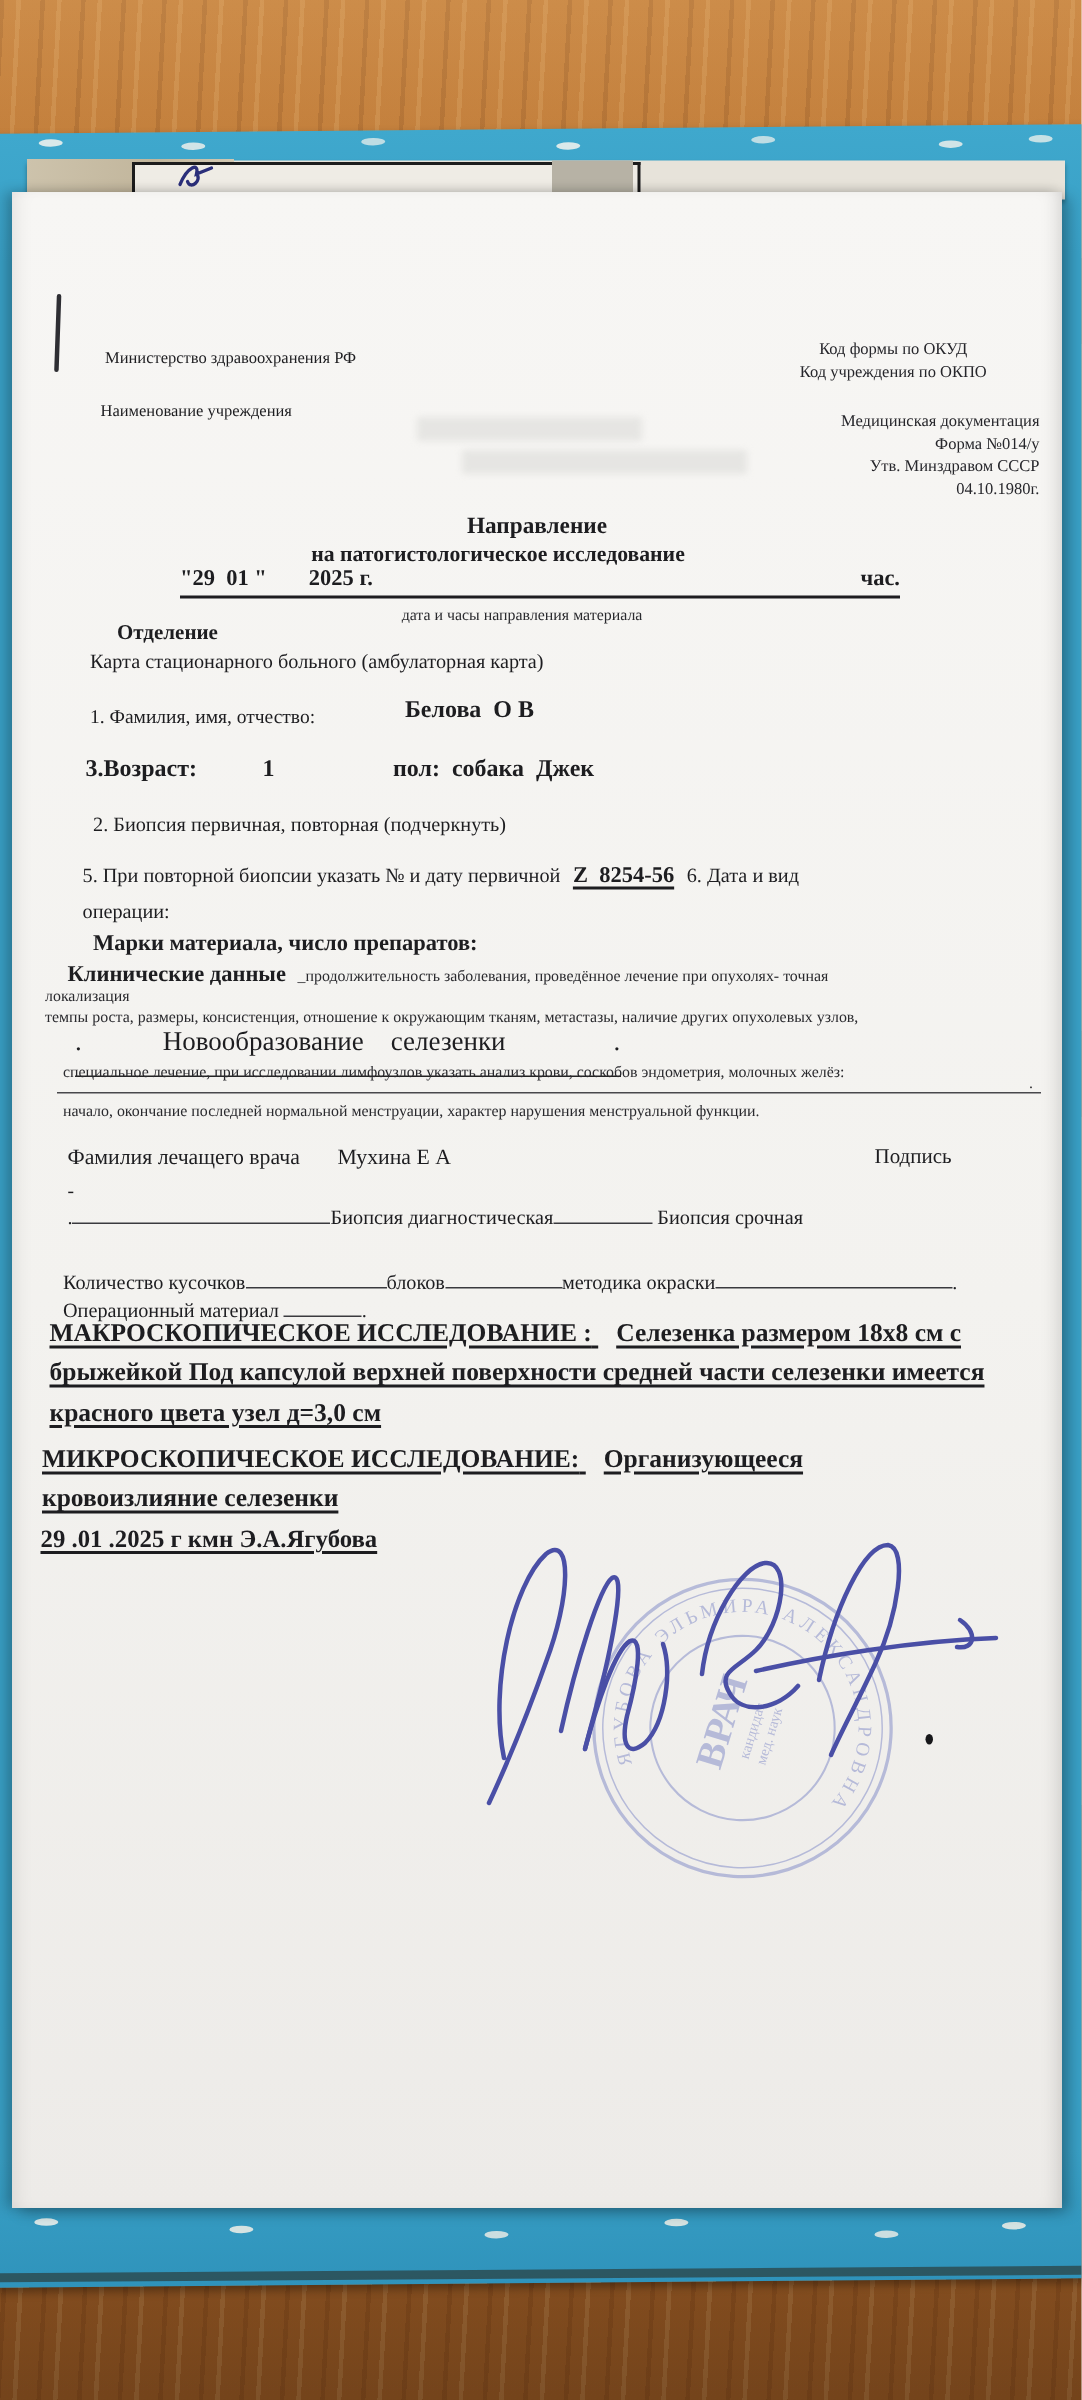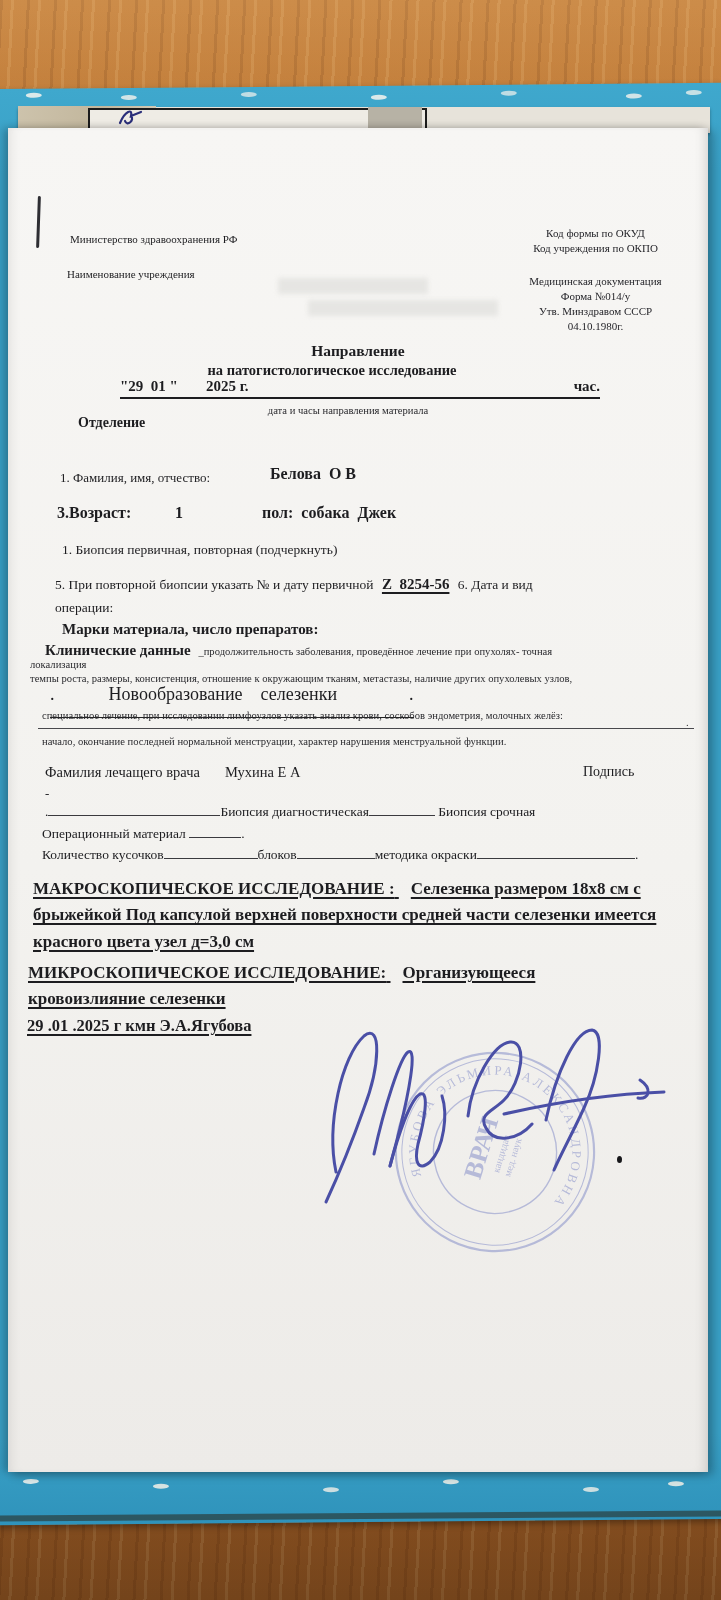--- a/index.html
+++ b/index.html
@@ -69,48 +69,49 @@
   <div class="pen-stroke"></div>
   <div class="ghost" style="left:270px;top:150px;width:150px;height:16px;"></div>
   <div class="ghost" style="left:300px;top:172px;width:190px;height:16px;"></div>
 
   <p class="t" style="left:62px;top:105px;font-size:11px;">Министерство здравоохранения РФ</p>
   <p class="t" style="left:59px;top:140px;font-size:11px;">Наименование учреждения</p>
   <div class="hdr-right" style="left:490px;top:98px;width:195px;">
     <div>Код формы по ОКУД</div>
     <div>Код учреждения по ОКПО</div>
   </div>
-  <div class="hdr-right" style="left:490px;top:146px;width:195px;">
+  <div class="hdr-right" style="left:490px;top:146px;width:195px;text-align:right;">
     <div>Медицинская документация</div>
     <div>Форма №014/у</div>
     <div>Утв. Минздравом СССР</div>
     <div>04.10.1980г.</div>
   </div>
 
   <p class="t b" style="left:0;top:214px;width:700px;text-align:center;font-size:15.5px;">Направление</p>
   <p class="t b" style="left:0;top:234px;width:648px;text-align:center;font-size:14.5px;">на патогистологическое исследование</p>
 
   <div class="date-row">
     <span class="pre">"29  01 "</span>
     <span style="margin-left:28px;">2025 г.</span>
     <span style="flex:1;"></span>
     <span>час.</span>
   </div>
   <p class="t small" style="left:0;top:277px;width:680px;text-align:center;">дата и часы направления материала</p>
 
   <p class="t b" style="left:70px;top:287px;font-size:14px;">Отделение</p>
+  <p class="t" style="left:52px;top:305px;font-size:13.5px;">Карта стационарного больного (амбулаторная карта)</p>
 
   <p class="t" style="left:52px;top:342px;font-size:13px;">1. Фамилия, имя, отчество:</p>
   <p class="t b pre" style="left:262px;top:337px;font-size:16px;">Белова  О В</p>
 
   <p class="t b" style="left:49px;top:376px;font-size:16px;font-family:Liberation Serif, serif;">3.Возраст:</p>
   <p class="t b" style="left:167px;top:376px;font-size:16px;">1</p>
   <p class="t b pre" style="left:254px;top:376px;font-size:16px;">пол:  собака  Джек</p>
 
-  <p class="t" style="left:54px;top:414px;font-size:13.5px;">1. Биопсия первичная, повторная (подчеркнуть)</p>
+  <p class="t" style="left:54px;top:414px;font-size:13.5px;">2. Биопсия первичная, повторная (подчеркнуть)</p>
 
   <p class="t" style="left:47px;top:448px;font-size:13.5px;">
     <span>5. При повторной биопсии указать № и дату первичной</span>
     <span class="b ul pre" style="margin:0 5px;font-size:15px;">Z  8254-56</span>
     <span>6. Дата и вид</span>
   </p>
   <p class="t" style="left:47px;top:472px;font-size:13.5px;">операции:</p>
 
   <p class="t b" style="left:37px;top:493px;font-size:15px;margin-left:17px;">Марки материала, число  препаратов:</p>
 
@@ -130,21 +131,21 @@
 
   <p class="t" style="left:37px;top:636px;font-size:14.5px;">Фамилия лечащего врача</p>
   <p class="t" style="left:217px;top:636px;font-size:14.5px;">Мухина Е А</p>
   <p class="t" style="left:575px;top:636px;font-size:14px;">Подпись</p>
   <p class="t" style="left:37px;top:658px;font-size:13px;">-</p>
 
   <p class="t" style="left:37px;top:674px;font-size:13.5px;">
     <span>.</span><span class="blank" style="width:172px;"></span><span>Биопсия диагностическая</span><span class="blank" style="width:66px;"></span> <span>Биопсия срочная</span>
   </p>
 
-  <p class="t" style="left:34px;top:696px;font-size:13.5px;">
+  <p class="t" style="left:34px;top:736px;font-size:13.5px;">
     <span>Операционный материал</span> <span class="blank" style="width:52px;"></span><span>.</span>
   </p>
 
   <p class="t" style="left:34px;top:717px;font-size:13.5px;">
     <span>Количество кусочков</span><span class="blank" style="width:94px;"></span><span>блоков</span><span class="blank" style="width:78px;"></span><span>методика окраски</span><span class="blank" style="width:158px;"></span><span>.</span>
   </p>
 
   <p class="t b ul" style="left:25px;top:748px;width:660px;font-size:17px;line-height:1.55;white-space:normal;">
     <span>МАКРОСКОПИЧЕСКОЕ ИССЛЕДОВАНИЕ  :</span>
     <span style="margin-left:12px;">Селезенка размером 18х8 см с брыжейкой  Под капсулой верхней поверхности средней части селезенки имеется красного цвета узел д=3,0 см</span>

